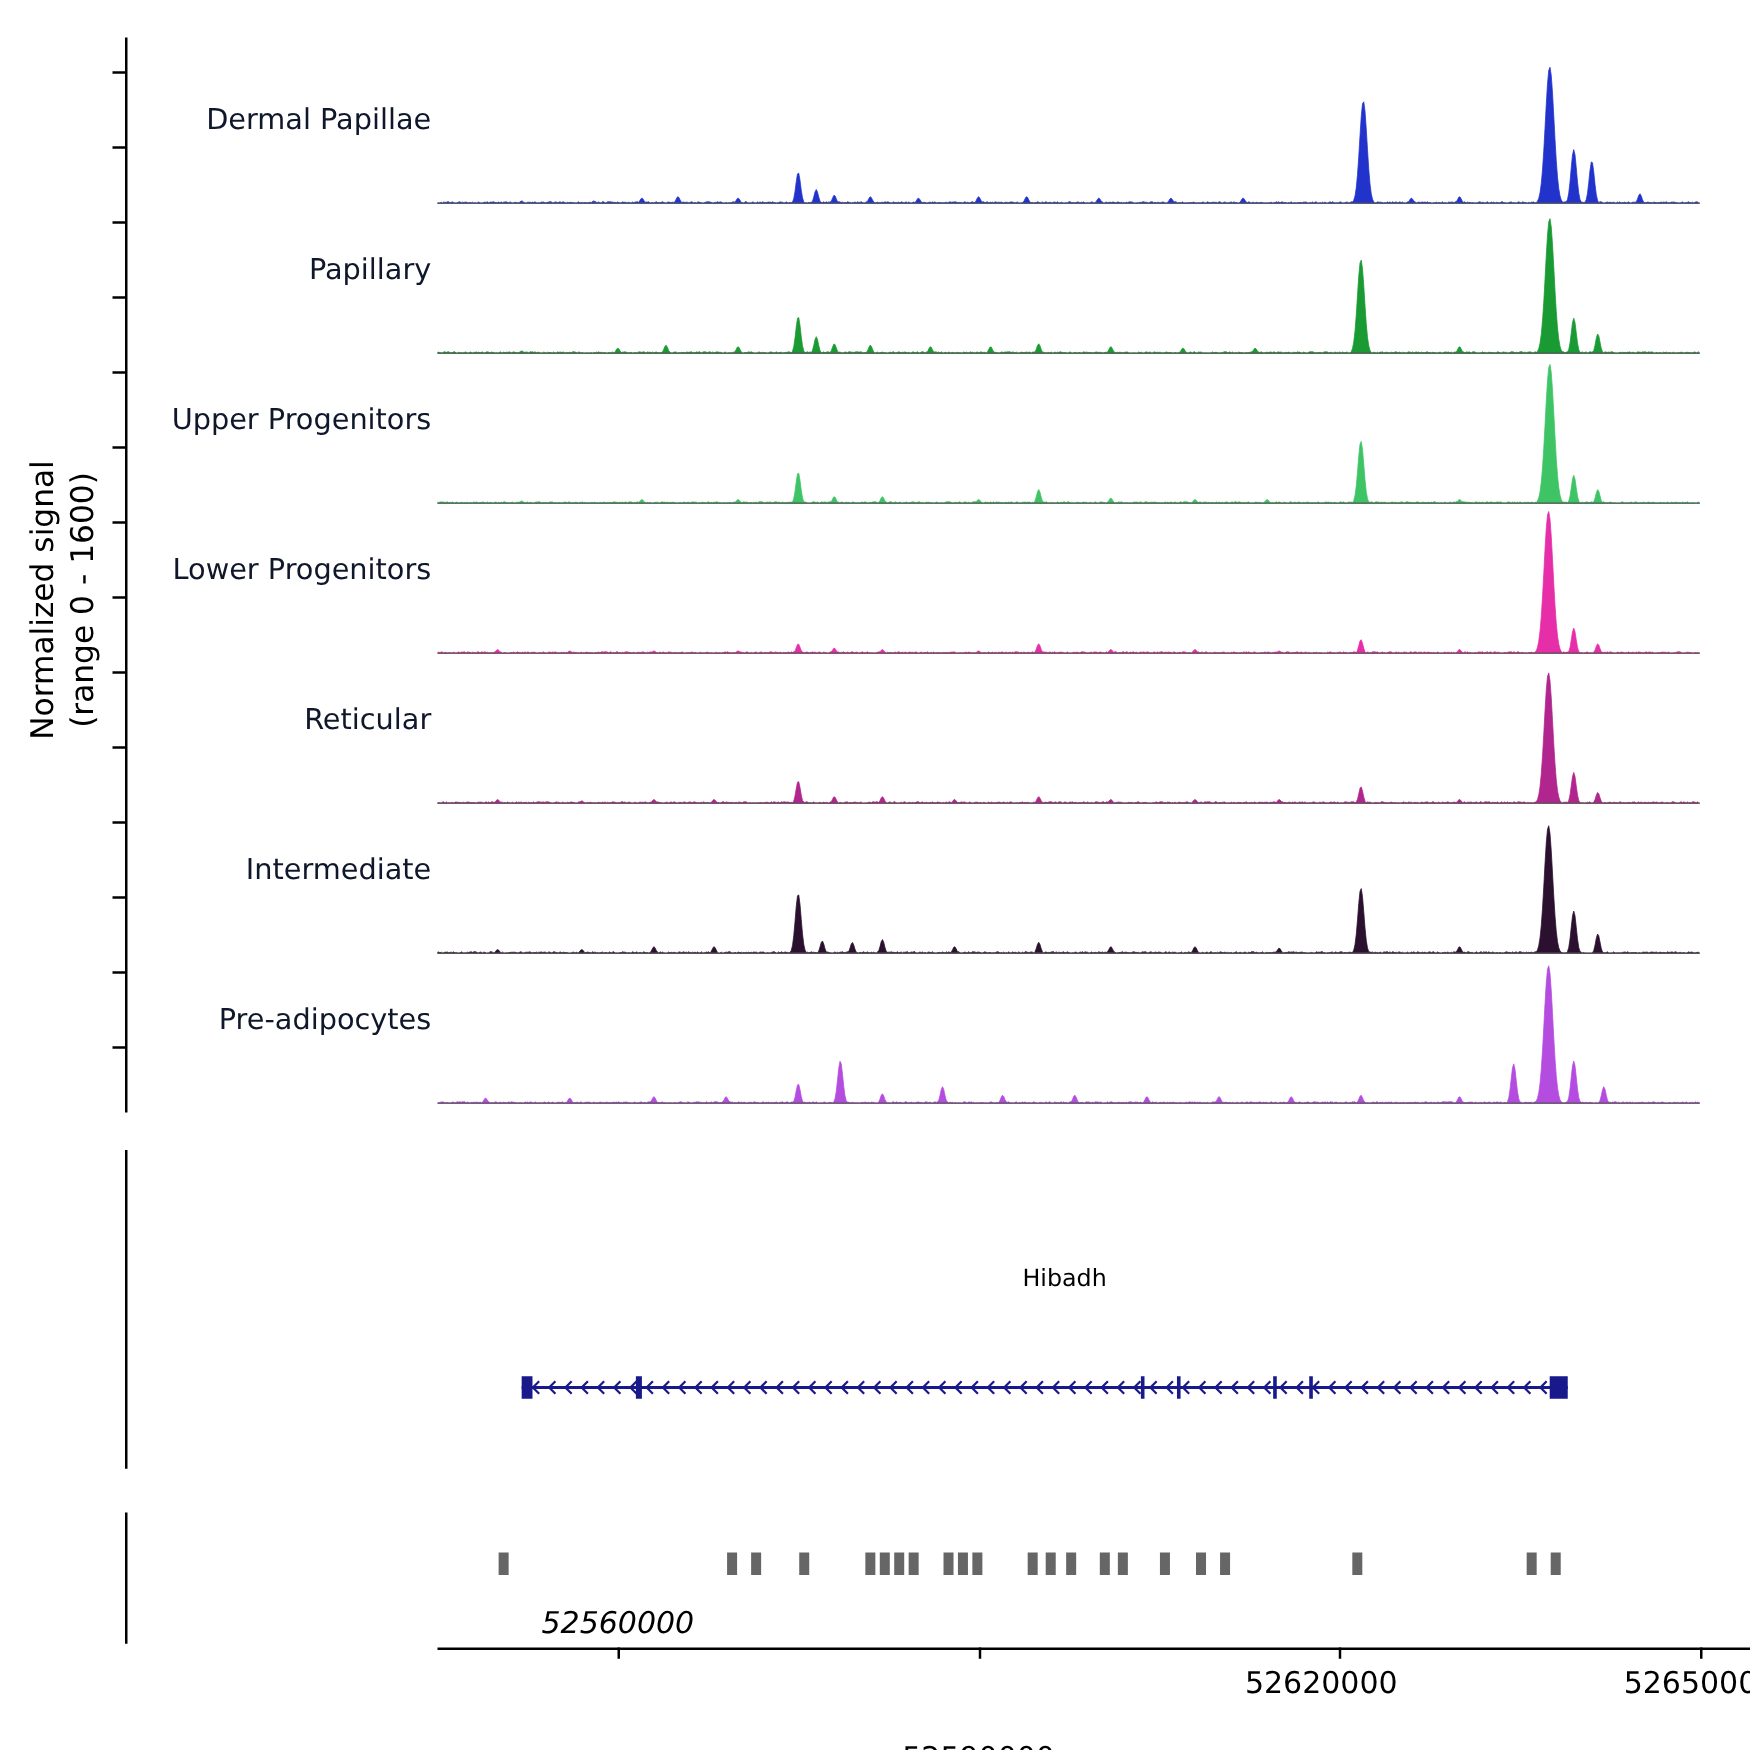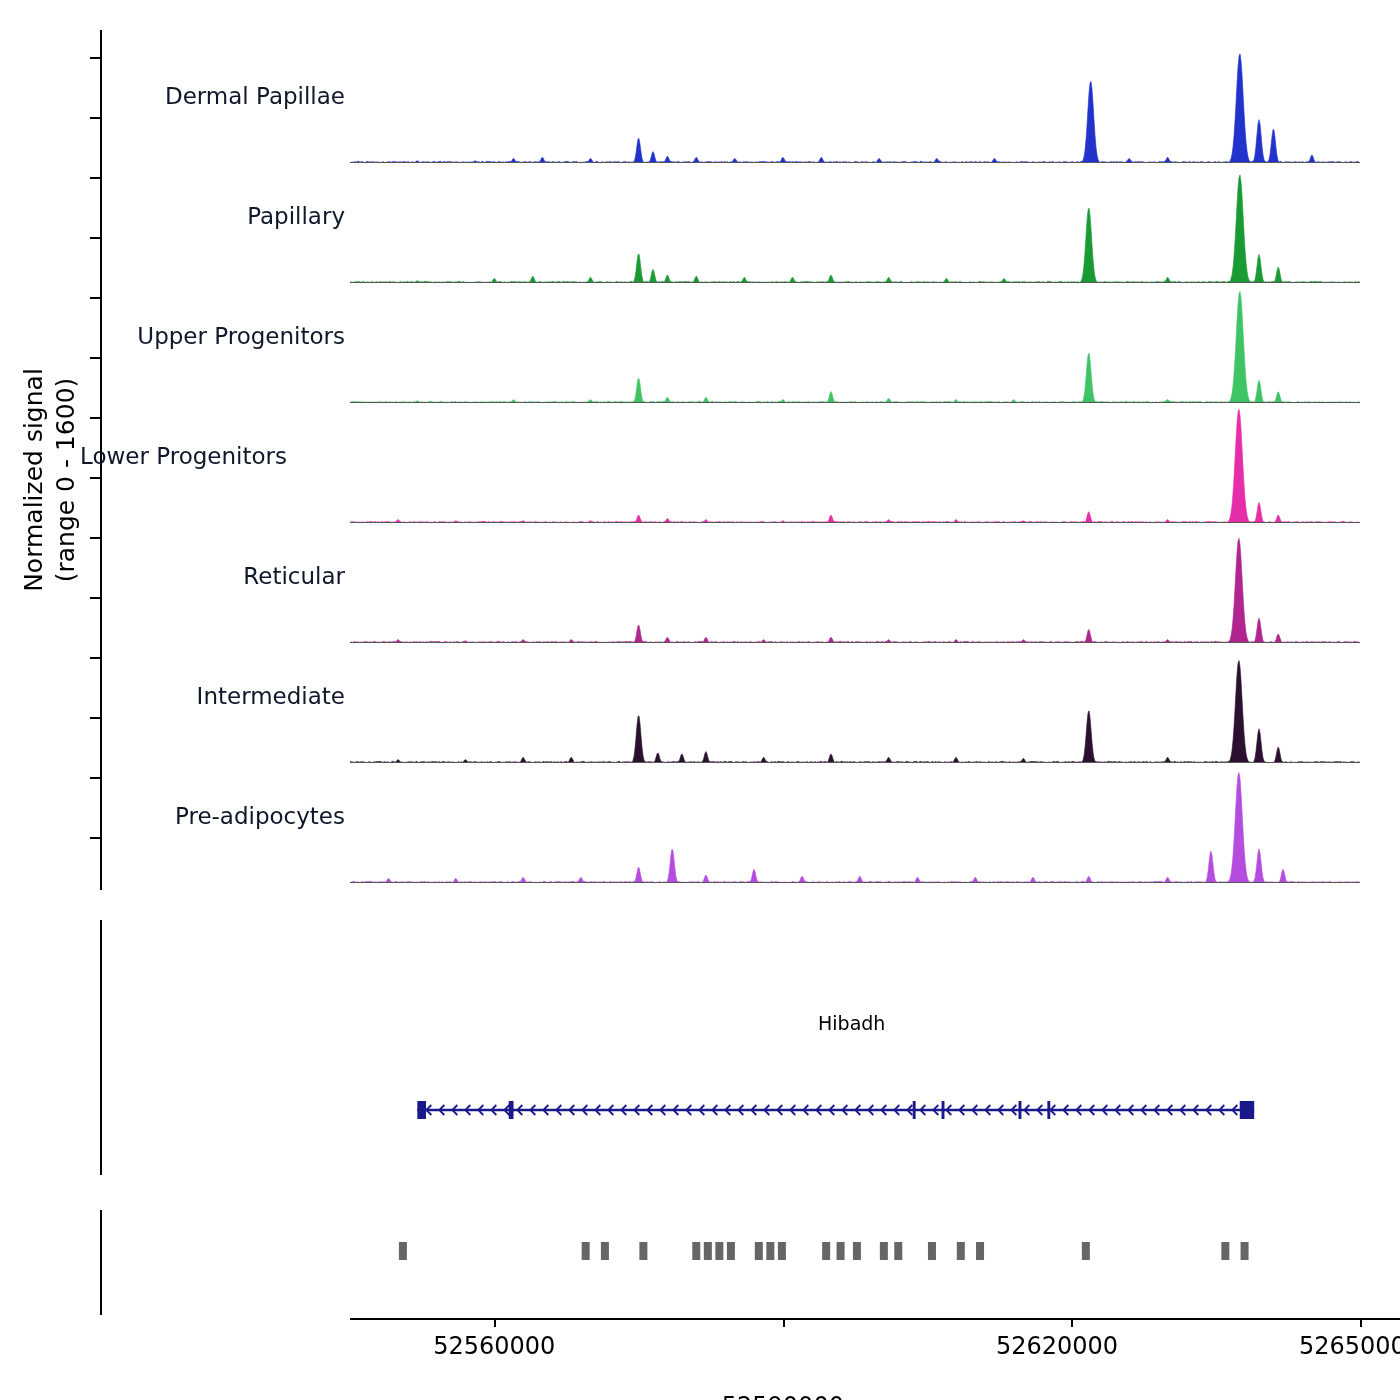--- a/index.html
+++ b/index.html
@@ -273,39 +273,39 @@
         <rect x="626.047619047619" y="2" width="8" height="18" fill="#666666"></rect>
         <rect x="731.8571428571428" y="2" width="8" height="18" fill="#666666"></rect>
         <rect x="871.3333333333334" y="2" width="8" height="18" fill="#666666"></rect>
         <rect x="890.5714285714286" y="2" width="8" height="18" fill="#666666"></rect>
       </svg>
     </div>
 
   <div class="xaxis-line" style="left:350px; top:1318px; width:1050px;"></div>
   <div id="xticks">
       <div class="xtick" style="left: 494.286px; top: 1318px;"></div>
-      <div class="xticklabel" style="left: 494.286px; top: 1332px;">52560000</div>
+      <div class="xticklabel" style="left: 494.286px; top: 1284px; font-style: italic;">52560000</div>
       <div class="xtick" style="left: 782.857px; top: 1318px;"></div>
       <div class="xticklabel" style="left: 782.857px; top: 1392px;">52590000</div>
       <div class="xtick" style="left: 1071.43px; top: 1318px;"></div>
       <div class="xticklabel" style="left: 1041px; top: 1332px; margin-left: 16px;">52620000</div>
       <div class="xtick" style="left: 1360px; top: 1318px;"></div>
       <div class="xticklabel" style="left: 1360px; top: 1332px;">52650000</div>
     </div>
 
 <div class="track-label" style="right: 1055px; top: 83px;">Dermal Papillae</div>
     <div class="tick" style="left: 90px; top: 57px;"></div>
     <div class="tick" style="left: 90px; top: 117px;"></div>
     <div class="track-label" style="right: 1055px; top: 203px;">Papillary</div>
     <div class="tick" style="left: 90px; top: 177px;"></div>
     <div class="tick" style="left: 90px; top: 237px;"></div>
     <div class="track-label" style="right: 1055px; top: 323px;">Upper Progenitors</div>
     <div class="tick" style="left: 90px; top: 297px;"></div>
     <div class="tick" style="left: 90px; top: 357px;"></div>
-    <div class="track-label" style="right: 1113px; top: 443px;">Lower Progenitors</div>
+    <div class="track-label" style="right: 1055px; top: 443px;">Lower Progenitors</div>
     <div class="tick" style="left: 90px; top: 417px;"></div>
     <div class="tick" style="left: 90px; top: 477px;"></div>
     <div class="track-label" style="right: 1055px; top: 563px; text-align: right;">Reticular</div>
     <div class="tick" style="left: 90px; top: 537px;"></div>
     <div class="tick" style="left: 90px; top: 597px;"></div>
     <div class="track-label" style="right: 1055px; top: 683px;">Intermediate</div>
     <div class="tick" style="left: 90px; top: 657px;"></div>
     <div class="tick" style="left: 90px; top: 717px;"></div>
     <div class="track-label" style="right: 1055px; top: 803px;">Pre-adipocytes</div>
     <div class="tick" style="left: 90px; top: 777px;"></div>

